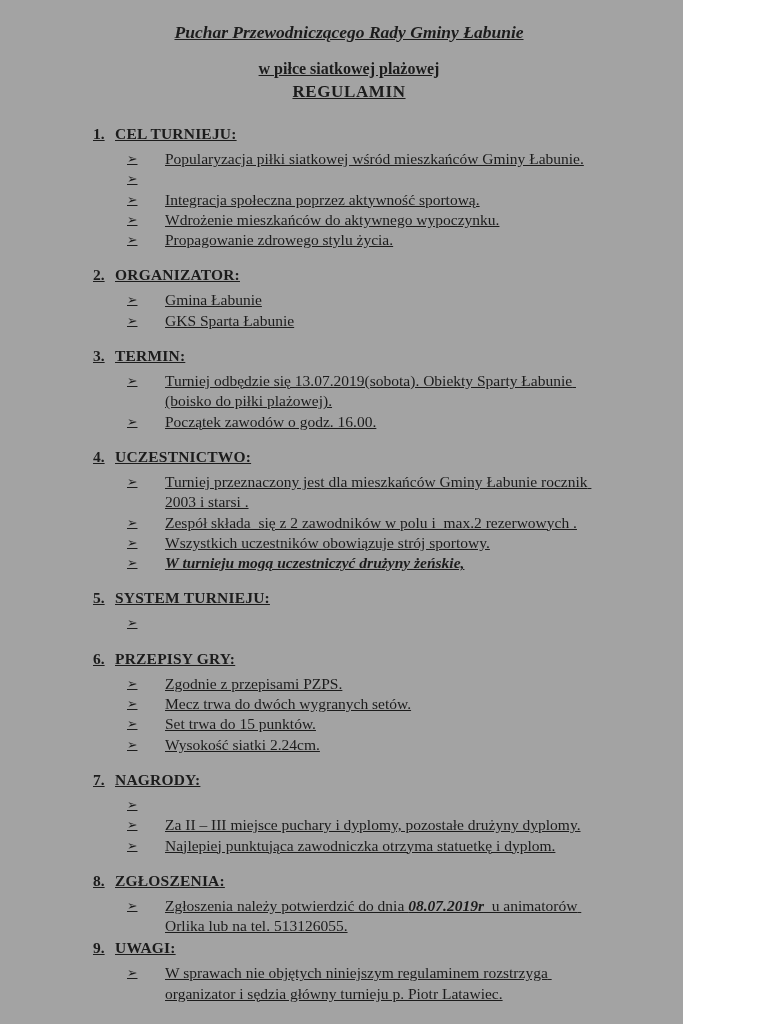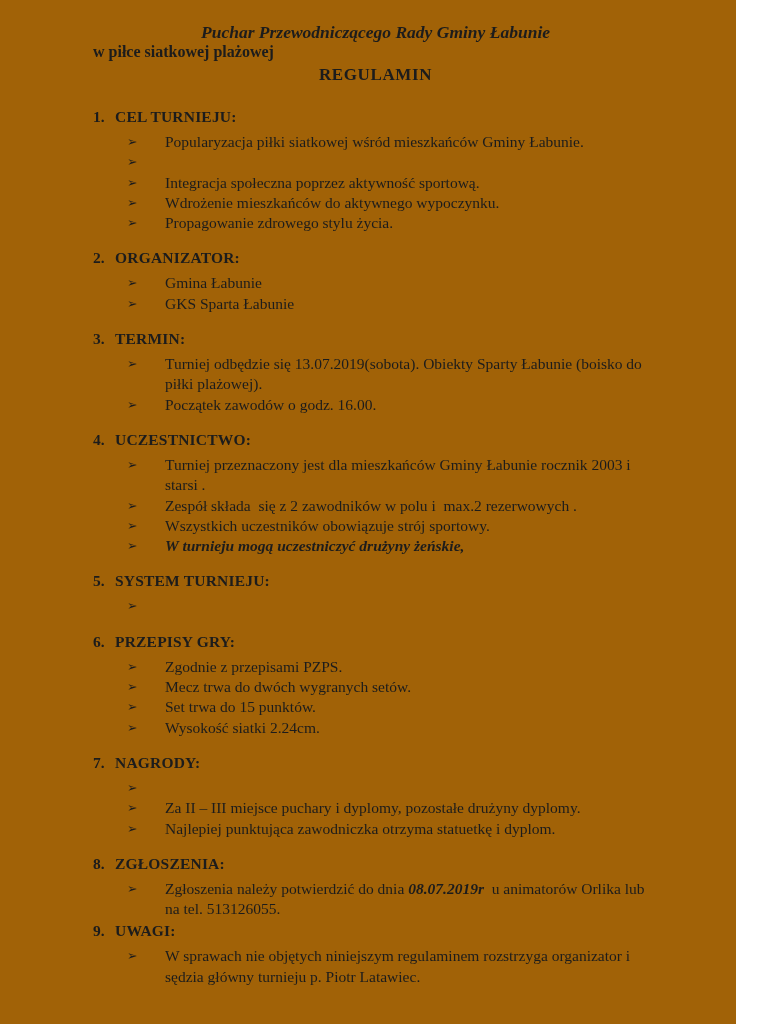--- a/index.html
+++ b/index.html
@@ -9,36 +9,39 @@
   }
   body {
     width: 776px;
     height: 1024px;
     overflow: hidden;
     font-family: "Liberation Serif", serif;
     color: #1c1c1c;
   }
   .page {
     box-sizing: border-box;
-    width: 736px;
+    width: 683px;
     height: 1024px;
     padding: 22px 78px 0 93px;
-    background: #a16207;
+    background: #a3a3a3;
+    text-decoration: underline;
   }
   .doc-title {
     text-align: center;
     font-weight: bold;
     font-style: italic;
     font-size: 17.5px;
     line-height: 20px;
   }
   .doc-subtitle {
+    text-align: center;
     font-weight: bold;
     font-size: 16px;
     line-height: 19px;
+    margin-top: 17px;
   }
   .doc-heading {
     text-align: center;
     font-weight: bold;
     font-size: 17px;
     line-height: 20px;
     margin-top: 4px;
     letter-spacing: 0.6px;
   }
   .sections {

